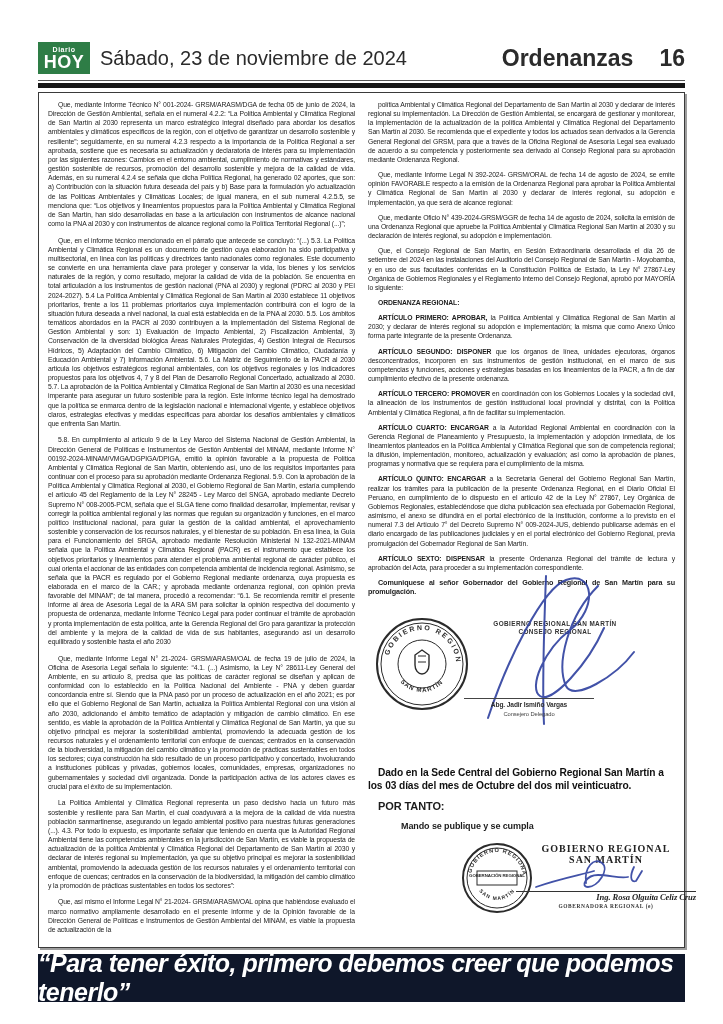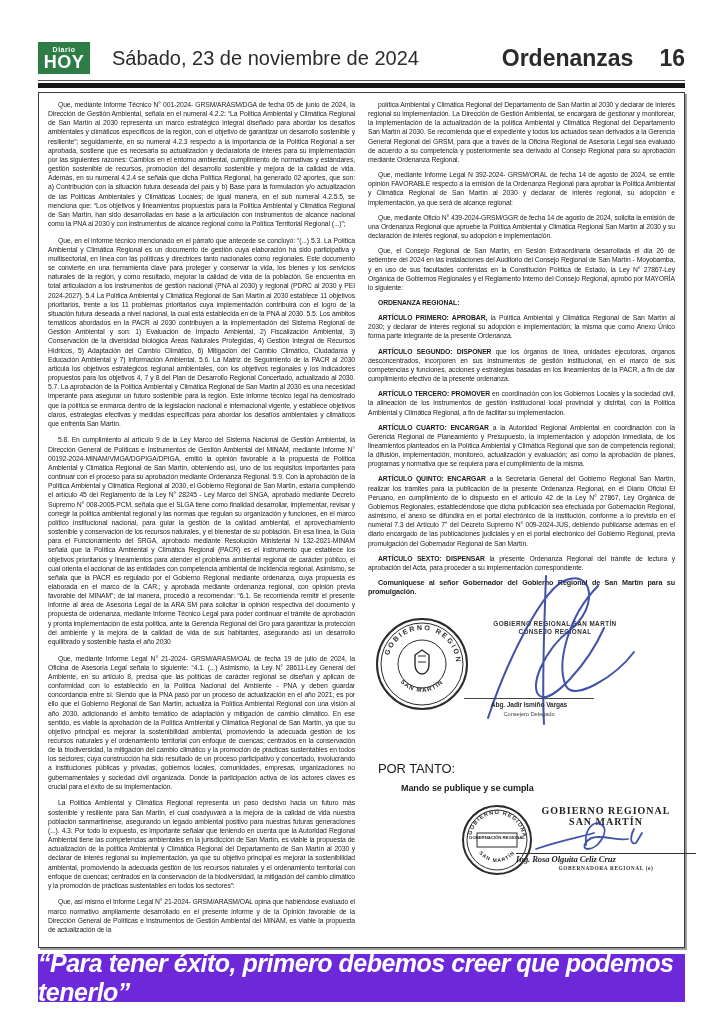--- a/index.html
+++ b/index.html
@@ -1,21 +1,21 @@
 <!DOCTYPE html>
 <html><head>
 <meta charset="utf-8">
 <style>
   html,body{margin:0;padding:0;background:#ffffff;}
   .page{position:relative;width:723px;height:1024px;background:#fff;overflow:hidden;
         font-family:"Liberation Sans",sans-serif;color:#1c1c1c;}
   
   .header{position:absolute;left:38px;right:38px;top:38px;height:40px;
           display:flex;align-items:center;justify-content:space-between;}
-  .brand{display:flex;align-items:center;gap:22px;}
+  .brand{display:flex;align-items:center;gap:10px;}
   .logo{background:#2e7d46;color:#fff;width:52px;height:32px;display:flex;flex-direction:column;
         align-items:center;justify-content:center;line-height:1;}
   .logo .top{font-size:7px;font-weight:bold;letter-spacing:.5px;}
   .logo .main{font-size:18px;font-weight:bold;letter-spacing:.5px;}
   .date{font-size:20px;color:#2b2b2b;}
   .section{display:flex;align-items:baseline;gap:26px;font-weight:bold;color:#2b2b2b;justify-content:flex-end;}
   .section .name{font-size:23px;}
   .section .num{font-size:23px;}
   .rule-thin{position:absolute;left:38px;right:38px;top:80px;height:1px;background:#555;}
   .rule-thick{position:absolute;left:38px;right:38px;top:83px;height:5px;background:#161616;}
@@ -34,32 +34,32 @@
   .sig1 .sealwrap{position:absolute;left:6px;top:14px;}
   .sig1 .org{position:absolute;left:112px;top:18px;width:150px;text-align:center;
              font-size:6.4px;font-weight:bold;letter-spacing:.4px;line-height:8px;color:#333;}
   .sig1 .scrawl{position:absolute;left:80px;top:-34px;}
   .sig1 .nameline{position:absolute;left:96px;top:96px;width:130px;text-align:center;}
   .sig1 .nameline .rule{border-top:1px solid #444;margin-bottom:1px;}
   .sig1 .nameline .nm{font-size:6.6px;font-weight:bold;color:#2f2f2f;}
   .sig1 .nameline .ttl{font-size:5.8px;color:#444;}
   .dado{font-weight:bold;font-size:10.2px;line-height:13px;text-indent:14px;text-align:left !important;
         margin:6px 0 10px !important;color:#111;}
-  .portanto{font-weight:normal;font-size:13px;margin:0 0 10px !important;text-indent:14px;}
+  .portanto{font-weight:bold;font-size:11px;margin:0 0 10px !important;text-indent:14px;}
   .mando{font-weight:bold;font-size:9px;margin:0 0 8px !important;text-indent:0 !important;padding-left:33px;}
   .sig2{position:relative;height:92px;}
   .sig2 .sealwrap{position:absolute;left:92px;top:2px;}
   .sig2 .block{position:absolute;left:148px;top:4px;width:180px;font-family:"Liberation Serif",serif;}
   .sig2 .org2{font-size:10px;font-weight:bold;letter-spacing:1px;line-height:11px;color:#222;text-align:center;}
   .sig2 .scrawl2{position:absolute;left:160px;top:14px;}
   .sig2 .rule{border-top:1px solid #333;margin:26px 0 1px;}
-  .sig2 .nm2{font-size:8.6px;font-weight:bold;font-style:italic;color:#1f1f1f;text-align:left;}
+  .sig2 .nm2{font-size:8.6px;font-weight:bold;font-style:italic;color:#1f1f1f;text-align:right;}
   .sig2 .ttl2{font-size:5.4px;font-weight:bold;letter-spacing:.6px;color:#333;text-align:center;}
   
-  .banner{position:absolute;left:38px;right:38px;bottom:22px;height:48px;background:#6d28d9;
+  .banner{position:absolute;left:38px;right:38px;bottom:22px;height:48px;background:#0f172a;
           display:flex;align-items:center;justify-content:flex-end;}
   .banner .quote{color:#fff;font-size:25px;font-weight:bold;font-style:italic;
                  letter-spacing:-.5px;font-family:"Liberation Sans",sans-serif;}
   svg text{font-family:"Liberation Sans",sans-serif;}
 </style>
 </head>
 <body>
 
 <div class="page">
 
@@ -137,20 +137,21 @@
             <path d="M40 150 C60 90 95 20 118 12 C146 2 150 40 122 62 C96 82 80 120 92 128 C104 136 140 96 156 60 M150 18 C120 48 108 96 118 118 C126 134 168 108 186 84 M98 8 C96 60 94 120 96 156" fill="none" stroke="#2e3f9f" stroke-width="2" stroke-linecap="round" opacity="0.9"></path>
           </svg>
         </div>
         <div class="nameline">
           <div class="rule"></div>
           <div class="nm">Abg. Jadir Ismiño Vargas</div>
           <div class="ttl">Consejero Delegado</div>
         </div>
       </div>
 
+      <p class="dado">Dado en la Sede Central del Gobierno Regional San Martín a los 03 días del mes de Octubre del dos mil veinticuatro.</p>
       <p class="portanto">POR TANTO:</p>
       <p class="mando" style="text-indent:14px;">Mando se publique y se cumpla</p>
 
       <div class="sig2">
         <div class="sealwrap">
           <svg width="74" height="74" viewBox="0 0 74 74">
             <circle cx="37" cy="37" r="34" fill="none" stroke="#2b2b2b" stroke-width="2"></circle>
             <circle cx="37" cy="37" r="30" fill="none" stroke="#2b2b2b" stroke-width="1"></circle>
             <defs>
               <path id="arcTop2" d="M 11,37 A 26,26 0 0 1 63,37" fill="none"></path>

